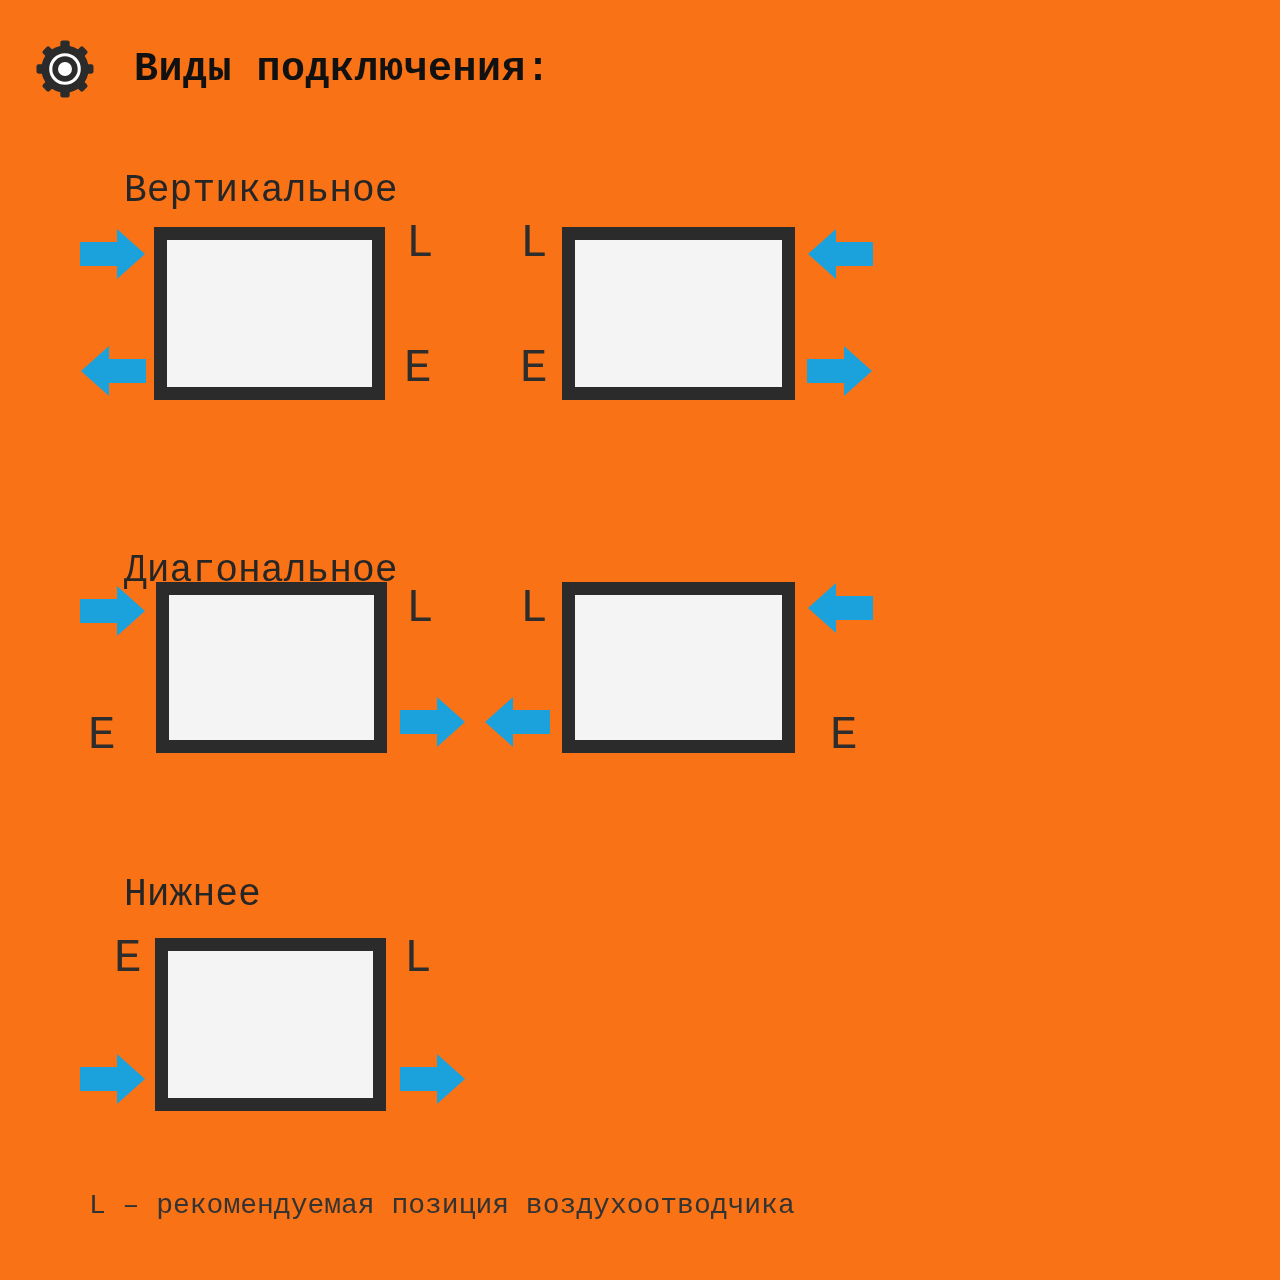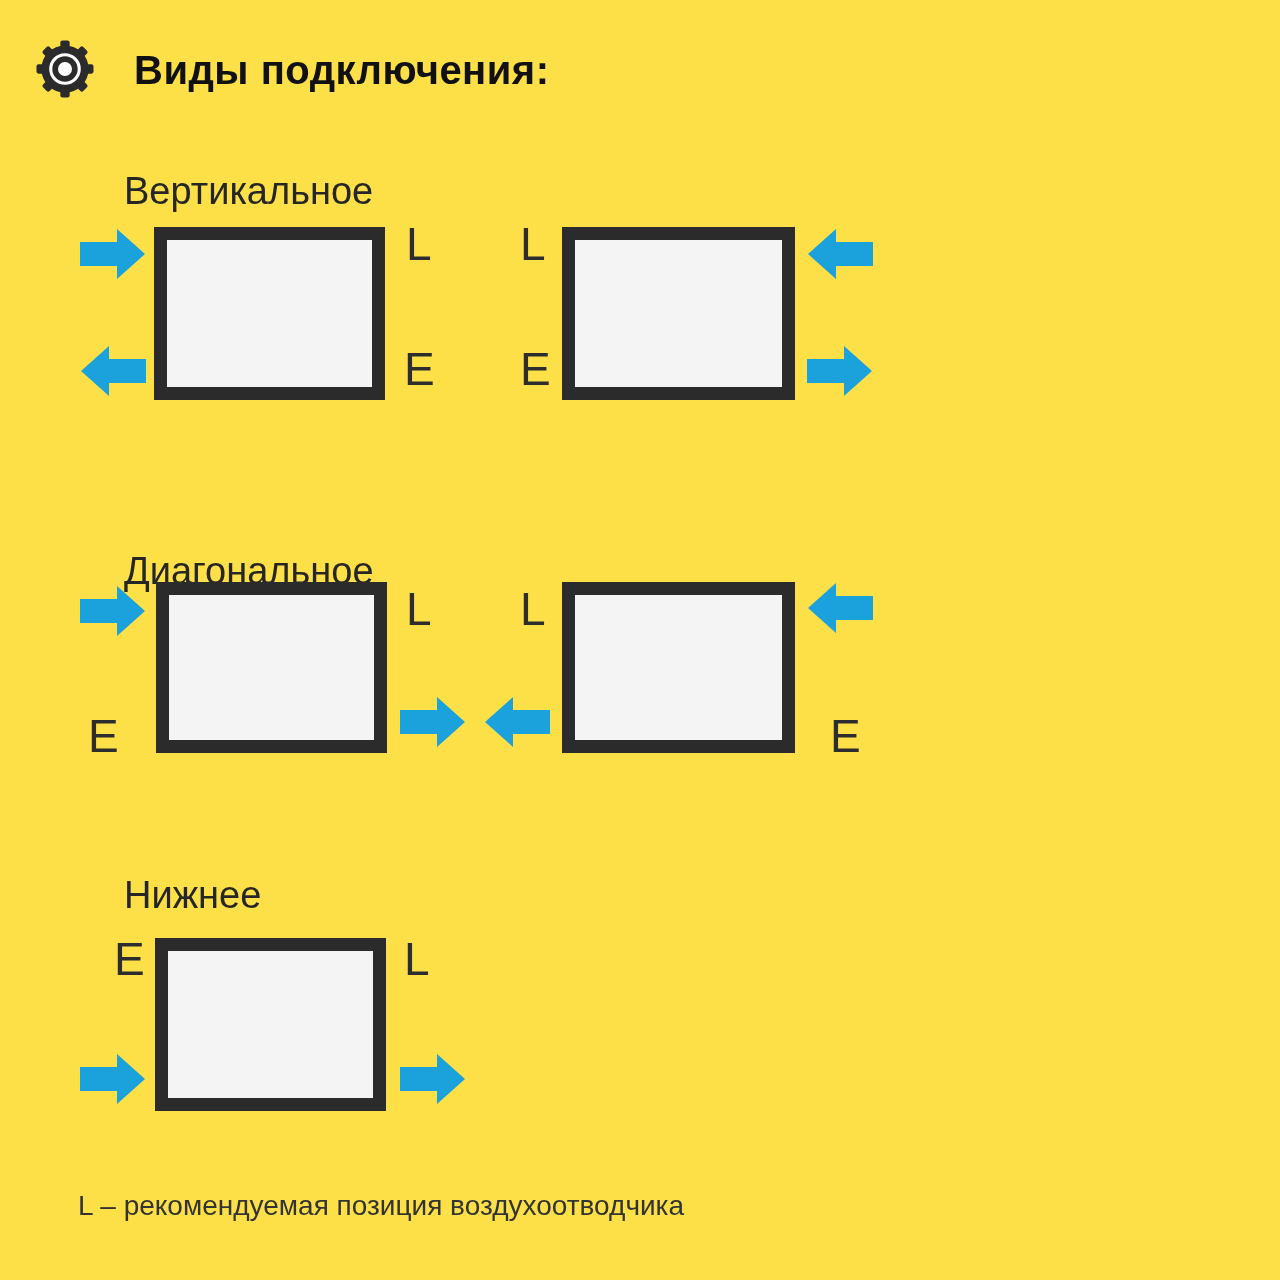--- a/index.html
+++ b/index.html
@@ -6,22 +6,22 @@
     --arrow: #1BA1DC;
     --dark: #2B2B2B;
     --fill: #F4F4F4;
   }
   * { margin: 0; padding: 0; box-sizing: border-box; }
   html, body { background: #ffffff; }
   .page {
     position: relative;
     width: 1280px;
     height: 1280px;
-    background: #fde047;
-    font-family: Liberation Sans, sans-serif;
+    background: #f97316;
+    font-family: Liberation Mono, monospace;
     overflow: hidden;
   }
   .gear {
     position: absolute;
     left: 36px; top: 40px;
     width: 58px; height: 58px;
     display: block;
   }
   .gear svg { width: 100%; height: 100%; display: block; }
   .page-title {
@@ -63,21 +63,21 @@
     color: #2D2D2D;
     line-height: 1;
   }
   .legend {
     position: absolute;
     left: 78px; top: 1186px;
     font-size: 28px;
     color: #333333;
     line-height: 1.4;
   }
-  .legend div { white-space: nowrap; }
+  .legend div { white-space: nowrap; margin-left: 11px; }
 </style>
 </head>
 <body>
 
 <div class="page">
 
   <span class="gear">
     <svg viewBox="0 0 56 56">
       <g fill="#2B2B2B">
         <g transform="rotate(0 28 28)">

